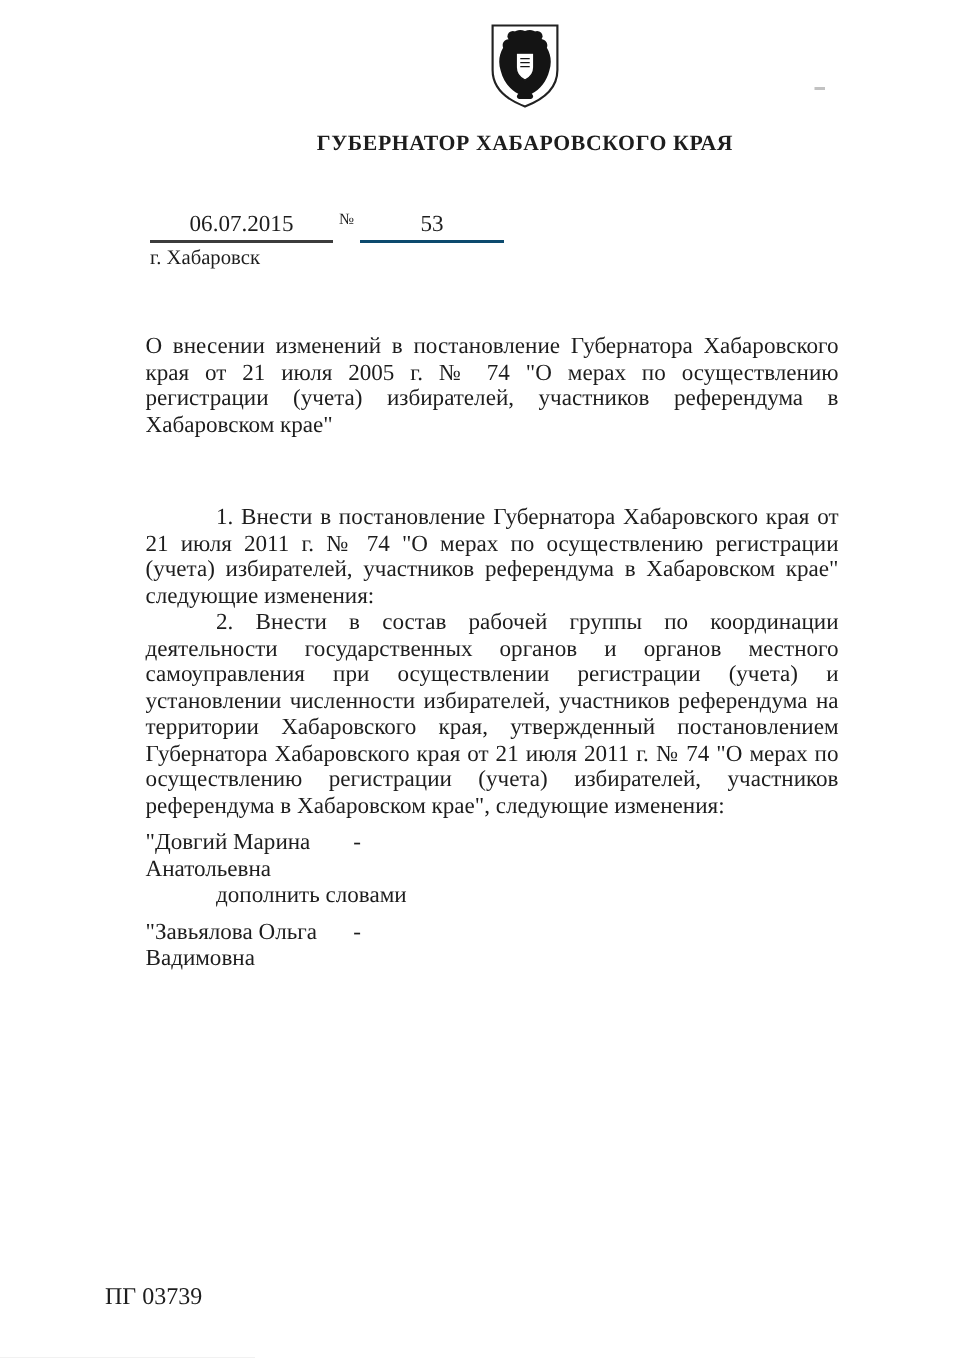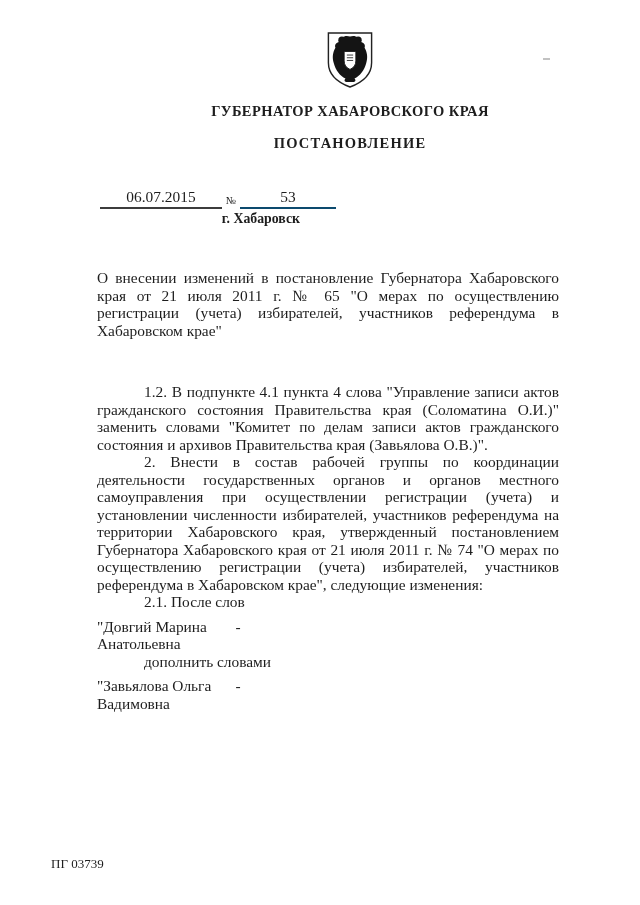--- a/index.html
+++ b/index.html
@@ -6,46 +6,46 @@
   .page{
     position:relative;
     width:640px;height:905px;
     margin:0 auto;
     background:#ffffff;
     font-family:"Liberation Serif","DejaVu Serif",serif;
     color:#1d1d1d;
     overflow:hidden;
   }
   
-  .header{margin-left:60px;width:580px;padding-top:30px;text-align:center;}
+  .header{margin-left:60px;width:580px;padding-top:14px;text-align:center;}
   .emblem{display:inline-block;line-height:0;}
   .authority{font-weight:bold;font-size:14.5px;letter-spacing:0.4px;margin-top:9px;}
   .doctype{font-weight:bold;font-size:14.5px;letter-spacing:1.2px;margin-top:15px;}
   
   .req{margin-top:36px;margin-left:100px;width:240px;font-size:15.4px;}
-  .req-row{display:flex;align-items:flex-end;}
+  .req-row{display:flex;align-items:flex-start;}
   .req-date{width:122px;text-align:center;border-bottom:2px solid #3c3c3c;padding-bottom:1px;}
   .req-no{width:18px;text-align:center;font-size:10.5px;padding-bottom:3px;}
   .req-num{width:96px;text-align:center;border-bottom:2px solid #0c4a6e;padding-bottom:1px;}
-  .req-city{width:200px;text-align:right;font-size:13.8px;margin-top:2px;font-weight:bold;}
+  .req-city{width:200px;text-align:left;font-size:13.8px;margin-top:2px;}
   
   .subject{margin-top:42px;margin-left:97px;width:462px;
     font-size:15.4px;line-height:17.5px;text-align:justify;}
   
   .body{margin-top:44px;margin-left:97px;width:462px;
     font-size:15.4px;line-height:17.5px;text-align:justify;}
   .body p{margin:0;text-indent:47px;}
   .body p.noindent{text-indent:0;}
   .entry{display:flex;margin-top:7px;}
   .entry-name{width:128px;text-align:left;}
   .entry-dash{width:26px;text-align:center;}
   .entry-role{flex:1;text-align:justify;}
   .add-words{margin-top:13px;text-indent:0;}
   
-  .footer{position:absolute;left:51px;top:856px;font-size:13px;}
+  .footer{position:absolute;left:70px;top:856px;font-size:16px;}
   .artifact{position:absolute;left:543px;top:58px;width:7px;height:2px;background:#9a9a9a;opacity:.6;}
 </style>
 </head>
 <body>
 
 <div class="page">
 
   <div class="artifact"></div>
 
   <div class="header">
@@ -53,38 +53,36 @@
       <svg width="54" height="60" viewBox="0 0 60 66" xmlns="http://www.w3.org/2000/svg">
         <path d="M6 3 H54 V36 Q54 54 30 63 Q6 54 6 36 Z" fill="#ffffff" stroke="#222" stroke-width="1.6"></path>
         <circle cx="21" cy="11" r="4" fill="#141414"></circle>
         <circle cx="39" cy="11" r="4" fill="#141414"></circle>
         <path d="M30 7 C24 5 20 8 19 13 C15 13 12.5 16 13.8 19.5 C10.8 24.5 10 30.5 12 36.5 C14 44.5 19 50.5 25 53.5 C23 55.5 24 57.5 27 57.5 L33 57.5 C36 57.5 37 55.5 35 53.5 C41 50.5 46 44.5 48 36.5 C50 30.5 49.2 24.5 46.2 19.5 C47.5 16 45 13 41 13 C40 8 36 5 30 7 Z" fill="#141414"></path>
         <path d="M23.5 23.5 H36.5 V34 Q36.5 40.5 30 43.5 Q23.5 40.5 23.5 34 Z" fill="#ffffff" stroke="#141414" stroke-width="1"></path>
         <path d="M26.5 27.5 H33.5 M26.5 30.5 H33.5 M26.5 33.5 H33.5" stroke="#141414" stroke-width="0.9" fill="none"></path>
       </svg>
     </span>
     <div class="authority">ГУБЕРНАТОР ХАБАРОВСКОГО КРАЯ</div>
-    <div class="doctype">ПОСТАНОВЛЕНИЕ</div>
   </div>
 
   <div class="req">
     <div class="req-row">
       <span class="req-date">06.07.2015</span>
       <span class="req-no">№</span>
       <span class="req-num">53</span>
     </div>
     <div class="req-city">г. Хабаровск</div>
   </div>
 
-  <div class="subject">О внесении изменений в постановление Губернатора Хабаровского края от 21 июля 2011 г. № 65 "О мерах по осуществлению регистрации (учета) изби­рателей, участников референдума в Хабаровском крае"</div>
+  <div class="subject">О внесении изменений в постановление Губернатора Хабаровского края от 21 июля 2005 г. № 74 "О мерах по осуществлению регистрации (учета) изби­рателей, участников референдума в Хабаровском крае"</div>
 
   <div class="body">
-    <p>1.2. В подпункте 4.1 пункта 4 слова "Управление записи актов граж­данского состояния Правительства края (Соломатина О.И.)" заменить слова­ми "Комитет по делам записи актов гражданского состояния и архивов Прави­тельства края (Завьялова О.В.)".</p>
+    <p>1. Внести в постановление Губернатора Хабаровского края от 21 июля 2011 г. № 74 "О мерах по осуществлению регистрации (учета) избирателей, участников референдума в Хабаровском крае" следующие изменения:</p>
     <p>2. Внести в состав рабочей группы по координации деятельности госу­дарственных органов и органов местного самоуправления при осуществле­нии регистрации (учета) и установлении численности избирателей, участни­ков референдума на территории Хабаровского края, утвержденный поста­новлением Губернатора Хабаровского края от 21 июля 2011 г. № 74 "О мерах по осуществлению регистрации (учета) избирателей, участников референду­ма в Хабаровском крае", следующие изменения:</p>
-    <p>2.1. После слов</p>
 
     <div class="entry">
       <span class="entry-name">"Довгий Марина Анатольевна</span>
       <span class="entry-dash">-</span>
     </div>
 
     <p class="add-words">дополнить словами</p>
 
     <div class="entry">
       <span class="entry-name">"Завьялова Ольга Вадимовна</span>

